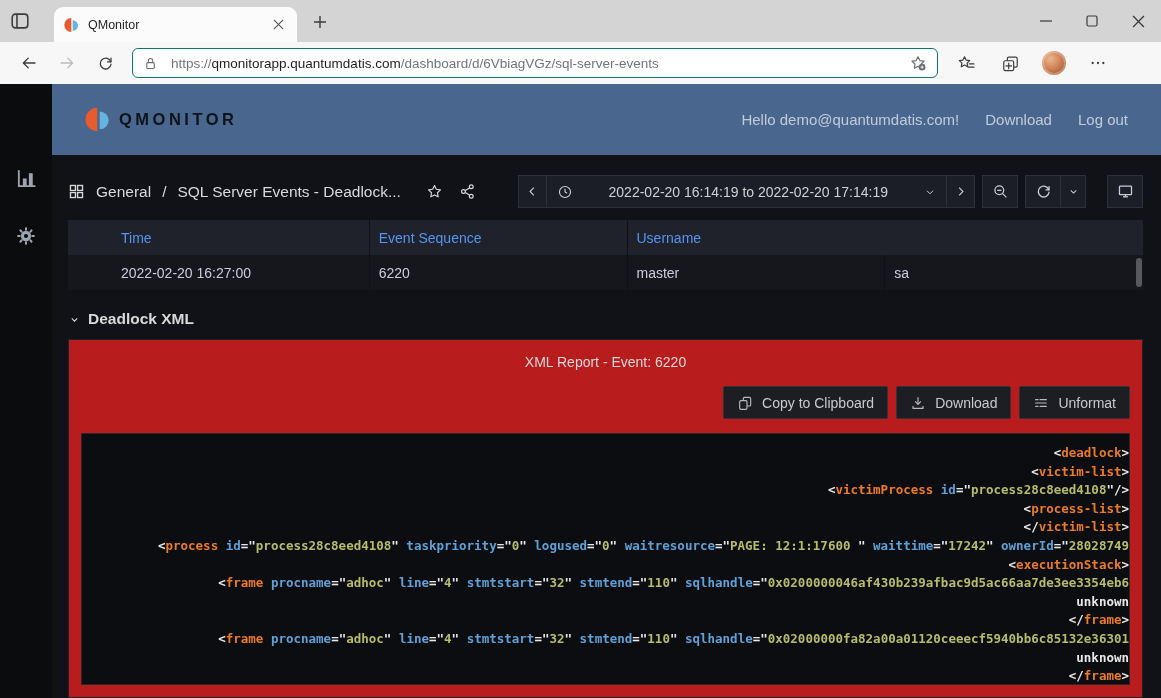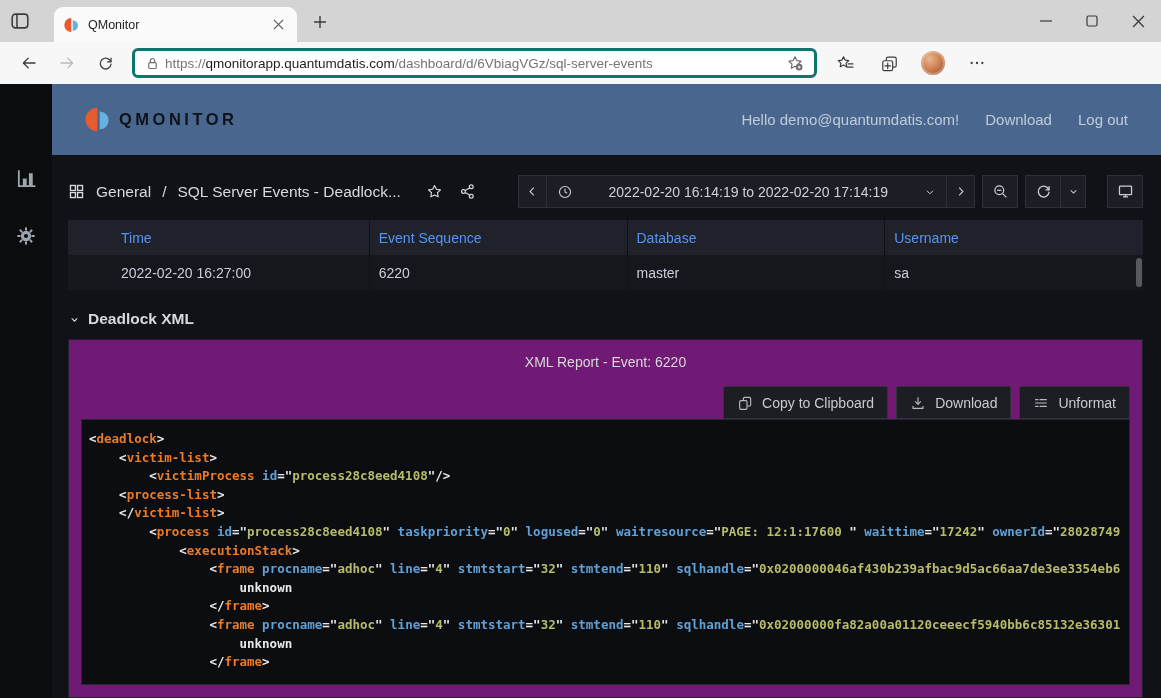--- a/index.html
+++ b/index.html
@@ -12,21 +12,21 @@
   .ws-btn { width:40px; height:42px; display:flex; align-items:center; justify-content:center; }
   .tab { width:243px; height:35px; background:#fbfbfb; border-radius:9px 9px 0 0; display:flex; align-items:center; padding:0 10px; margin-left:14px; gap:8px; }
   .tab-title { font-size:12.5px; color:#1f1f1f; flex:1; white-space:nowrap; overflow:hidden; }
   .tab-close { width:18px; height:18px; display:flex; align-items:center; justify-content:center; border-radius:4px; }
   .newtab { width:30px; height:30px; margin:0 0 5px 8px; display:flex; align-items:center; justify-content:center; border-radius:6px; }
   .win-controls { position:absolute; right:0; top:0; height:42px; display:flex; }
   .win-btn { width:46px; height:42px; display:flex; align-items:center; justify-content:center; }
 
   .toolbar { height:42px; background:#f7f7f8; display:flex; align-items:center; flex-shrink:0; padding:0 12px; gap:4px; }
   .nav-btn { width:34px; height:32px; display:flex; align-items:center; justify-content:center; border-radius:6px; flex-shrink:0; }
-  .addressbar { width:685px; height:30px; background:#ffffff; border:3px solid #0f766e; border-radius:6px; display:flex; align-items:center; padding:0 10px; margin-left:6px; gap:5px; flex-shrink:0; }
+  .addressbar { width:806px; height:30px; background:#ffffff; border:1px solid #0f766e; border-radius:6px; display:flex; align-items:center; padding:0 10px; margin-left:6px; gap:13px; flex-shrink:0; }
   .url { font-size:13.5px; white-space:nowrap; overflow:hidden; flex:1; }
   .url .dim { color:#70757a; }
   .url .host { color:#1c1e21; }
   .tb-icon { width:32px; height:32px; display:flex; align-items:center; justify-content:center; border-radius:6px; flex-shrink:0; margin-left:8px; }
   .avatar { width:24px; height:24px; border-radius:50%; background:radial-gradient(circle at 35% 32%, #eab68f 0%, #cf8257 45%, #a35a35 80%, #8c4a2b 100%); box-shadow:inset 0 0 0 2px rgba(255,230,210,.35); }
 
   
   .page { flex:1; display:flex; background:#111217; overflow:hidden; }
   .sidebar { width:52px; background:#0b0c0e; flex-shrink:0; display:flex; flex-direction:column; align-items:center; padding-top:80px; gap:30px; }
   .side-btn { width:28px; height:28px; display:flex; align-items:center; justify-content:center; }
@@ -58,25 +58,25 @@
   .tbody { background:#15171c; }
   .tcell { width:25%; display:flex; align-items:center; padding-left:9px; font-size:14px; border-right:1px solid #0f1116; overflow:hidden; white-space:nowrap; }
   .tcell:last-child { border-right:none; }
   .thead .tcell { color:#5794f2; font-weight:500; cursor:pointer; }
   .tbody .tcell { color:#ccccdc; }
   .vscroll { position:absolute; right:1px; top:38px; width:6px; height:29px; background:#56585d; border-radius:3px; }
 
   .sectionrow { margin-top:20px; display:flex; align-items:center; gap:7px; flex-shrink:0; cursor:pointer; }
   .section-title { color:#d8d9da; font-size:15.5px; font-weight:700; }
 
-  .xmlpanel { margin-top:11px; flex:1; background:#701a75; border:1px solid #1f2126; padding:8px 12px 12px; display:flex; flex-direction:column; overflow:hidden; }
+  .xmlpanel { margin-top:11px; flex:1; background:#b91c1c; border:1px solid #1f2126; padding:8px 12px 12px; display:flex; flex-direction:column; overflow:hidden; }
   .panel-title { text-align:center; color:#d8d9da; font-size:14px; font-weight:500; margin-top:6px; flex-shrink:0; }
   .btnrow { display:flex; justify-content:flex-end; gap:8px; margin-top:16px; flex-shrink:0; }
   .abtn { height:33px; background:#1c1e24; border:1px solid #2f3237; border-radius:2px; display:flex; align-items:center; gap:9px; padding:0 13px; color:#c9cacc; font-size:14px; font-weight:500; cursor:pointer; }
-  .codebox { flex:1; background:#0c0d11; border:1px solid #26282e; padding:10px 7px; overflow:hidden; font-family:"DejaVu Sans Mono", monospace; font-size:12.5px; line-height:18.6px; font-weight:bold; }
+  .codebox { margin-top:14px; flex:1; background:#0c0d11; border:1px solid #26282e; padding:10px 0; overflow:hidden; font-family:"DejaVu Sans Mono", monospace; font-size:12.5px; line-height:18.6px; font-weight:bold;text-align:right; }
   .code-line { white-space:pre; }
   .tk-p { color:#e8e8e8; } .tk-t { color:#ec7b26; } .tk-a { color:#5ea1d8; } .tk-v { color:#b8bc68; } .tk-x { color:#e8e8e8; }
 
   svg { display:block; }
 </style>
 </head>
 <body>
 
 <div class="window">
 
@@ -327,21 +327,20 @@
                   </svg>
               </span>
             </div>
           </div>
         </div>
 
         <div class="etable">
           <div class="trow thead">
             <div class="tcell">Time</div>
             <div class="tcell">Event Sequence</div>
-            <div class="tcell">Database</div>
             <div class="tcell">Username</div>
           </div>
           <div class="trow tbody">
             <div class="tcell">2022-02-20 16:27:00</div>
             <div class="tcell">6220</div>
             <div class="tcell">master</div>
             <div class="tcell">sa</div>
           </div>
           <div class="vscroll"></div>
         </div>

